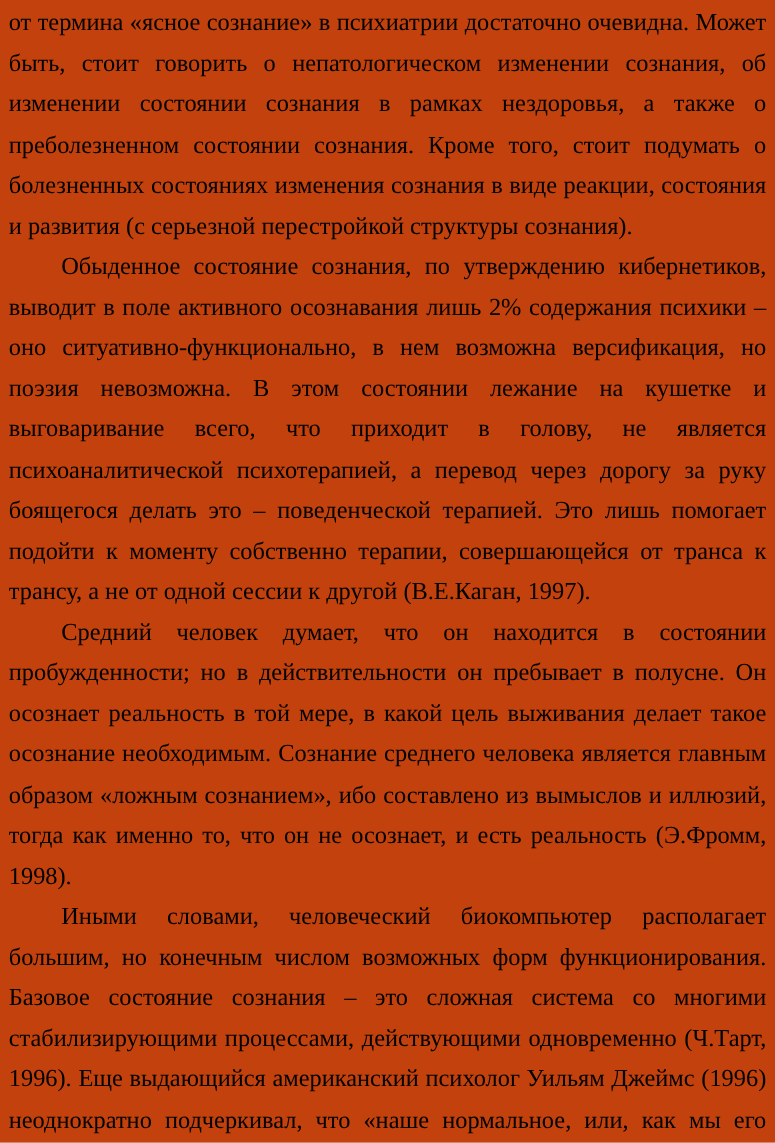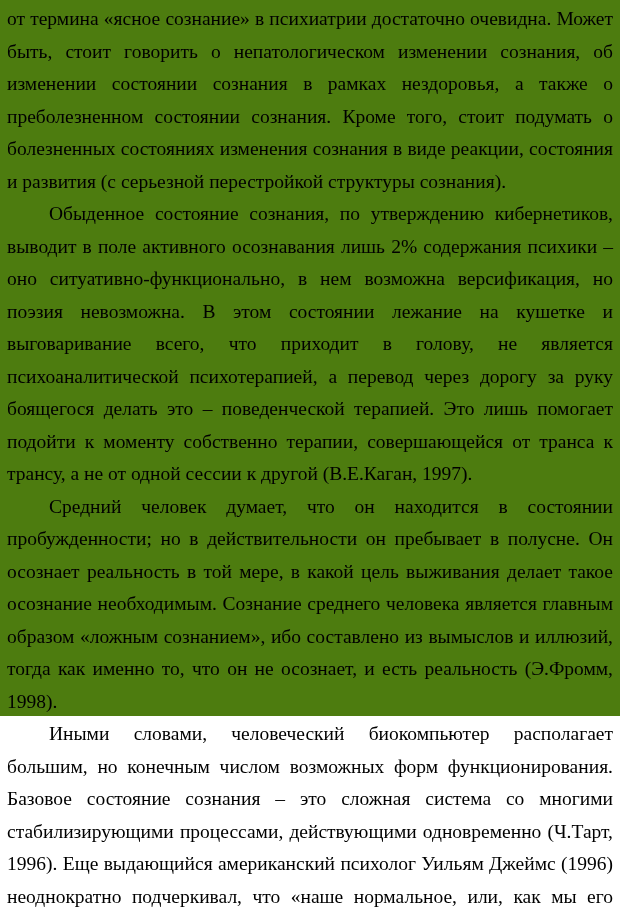--- a/index.html
+++ b/index.html
@@ -8,23 +8,23 @@
     background: #ffffff;
   }
   body {
     width: 620px;
     height: 914px;
     overflow: hidden;
   }
   .page {
     box-sizing: border-box;
     width: 620px;
-    height: 716px;
+    height: 914px;
     padding: 3px 7px 6px 7px;
-    background: #4d7c0f;
+    background: #c2410c;
     color: #000000;
     font-family: "Liberation Serif", "DejaVu Serif", serif;
     font-size: 19.5px;
     line-height: 32.5px;
     text-align: justify;
     hyphens: auto;
     -webkit-hyphens: auto;
     word-break: normal;
   }
   .page p {

